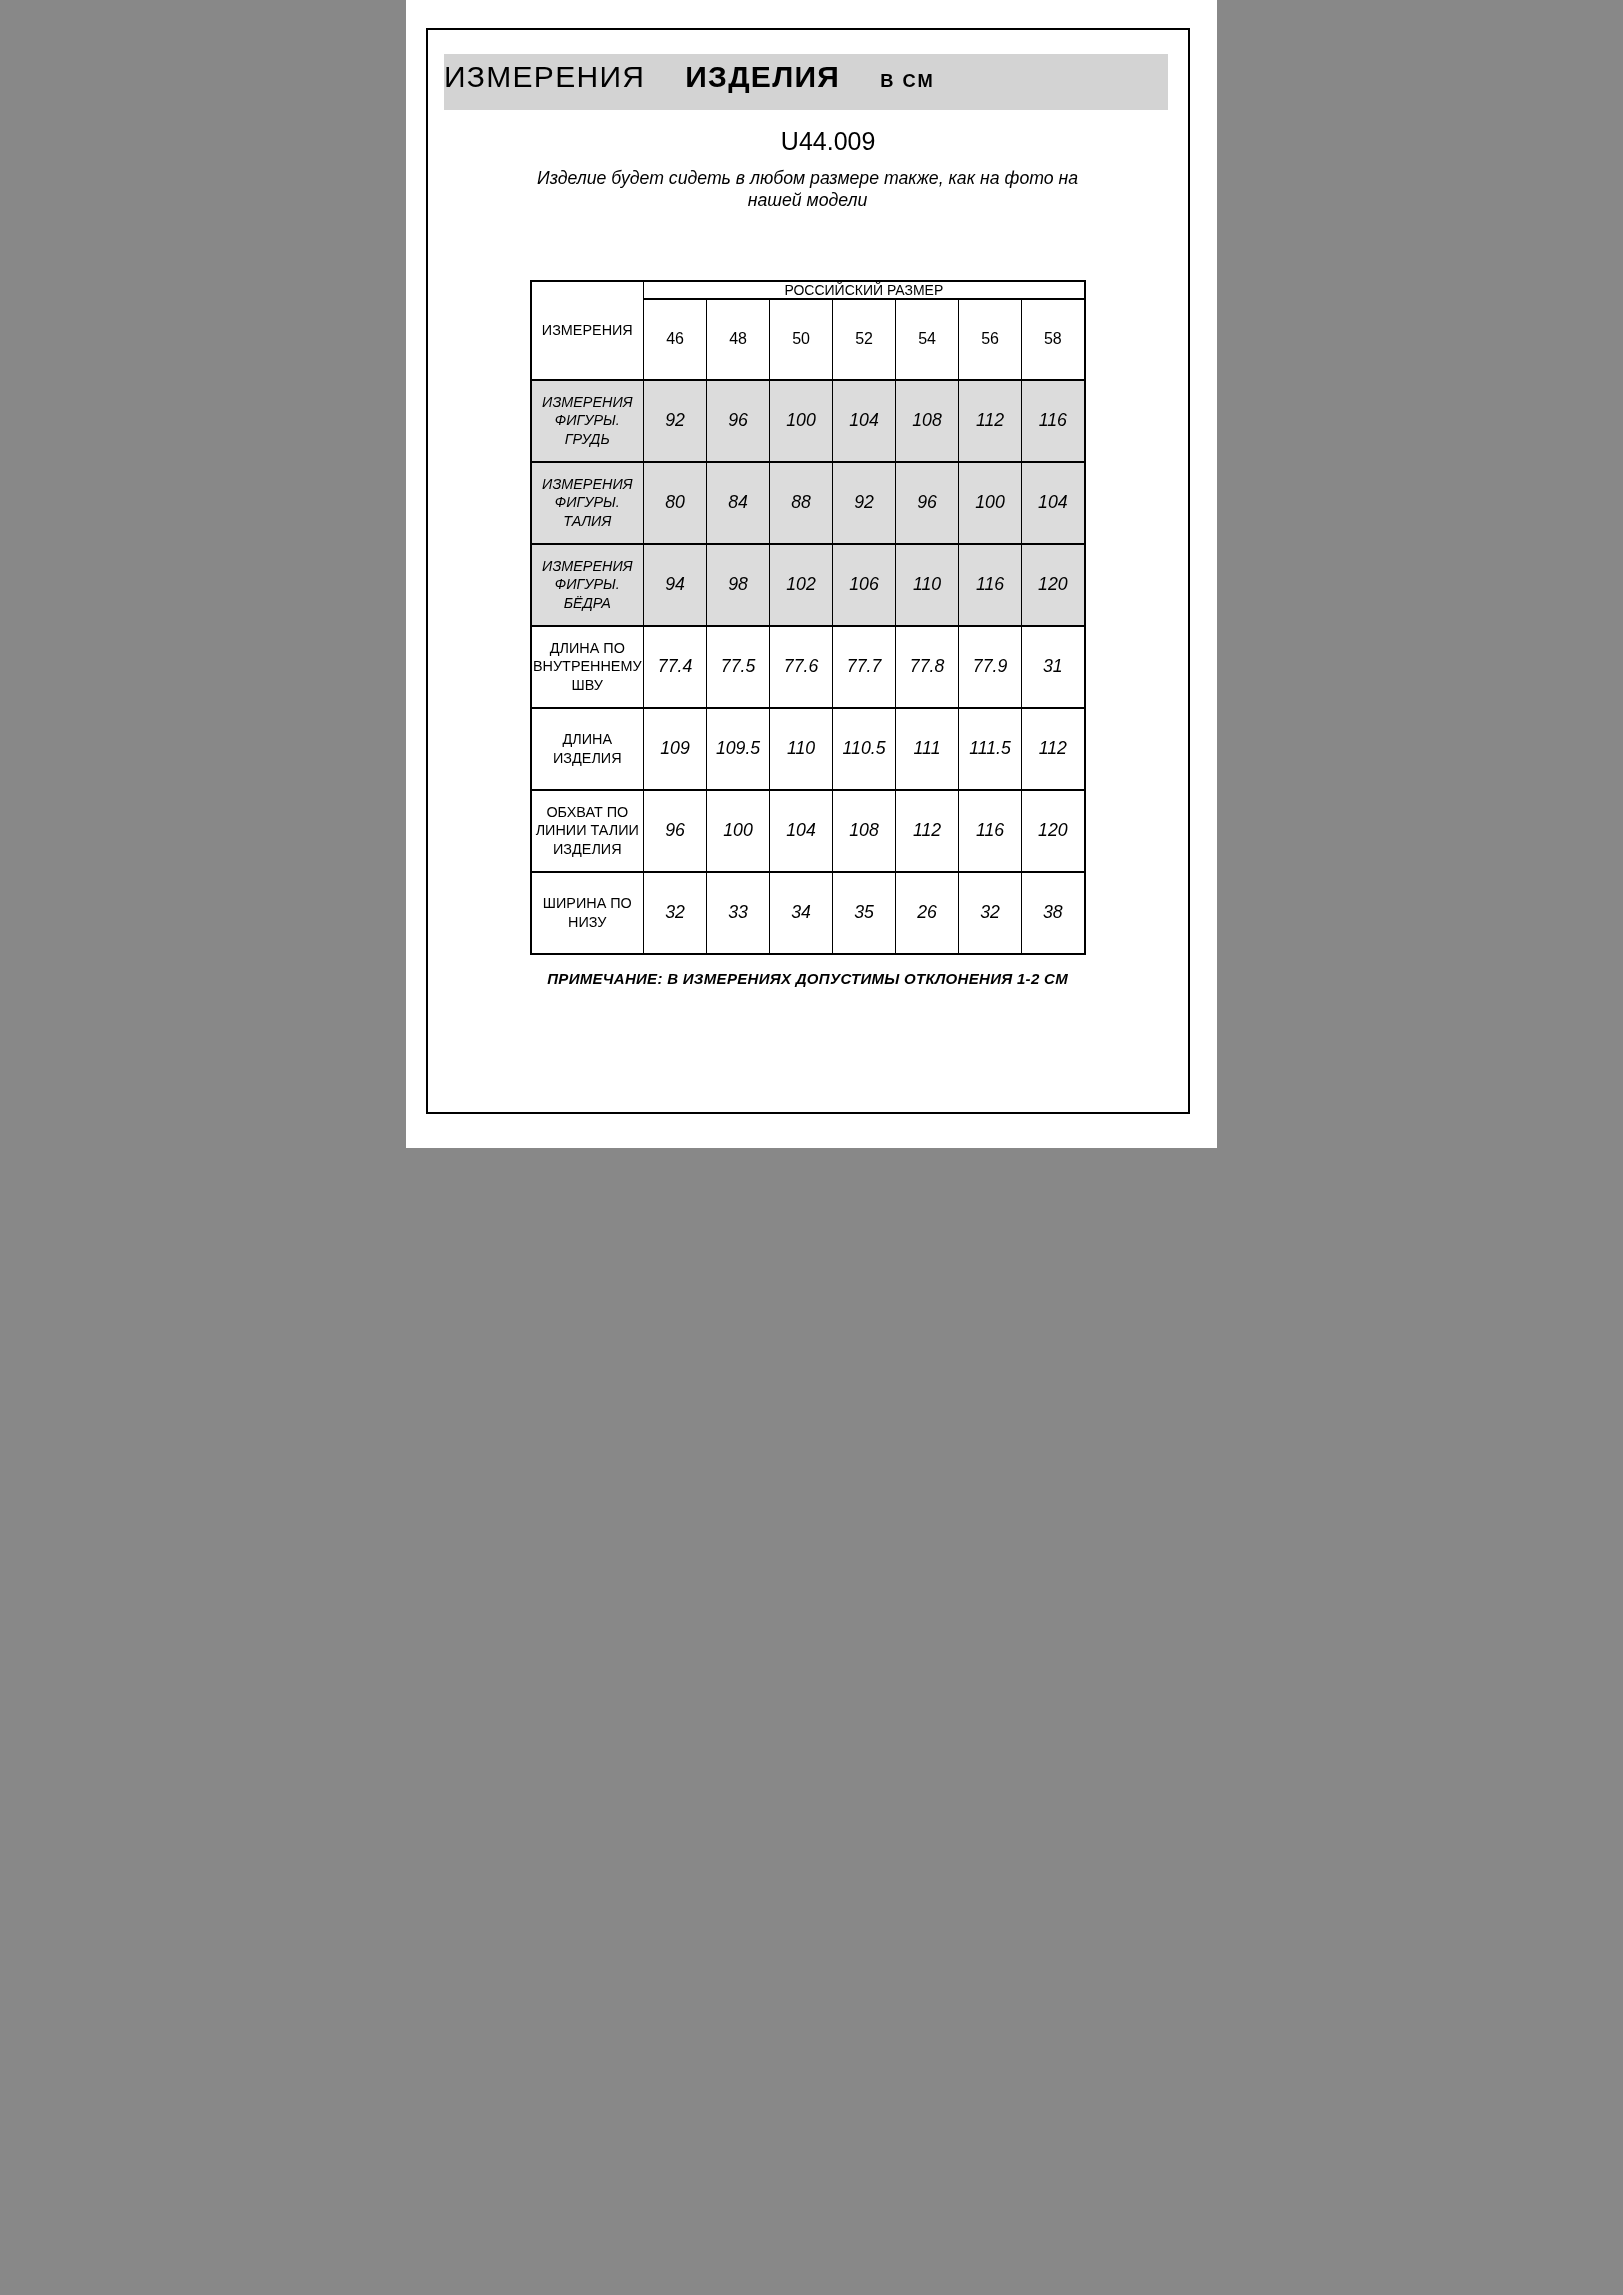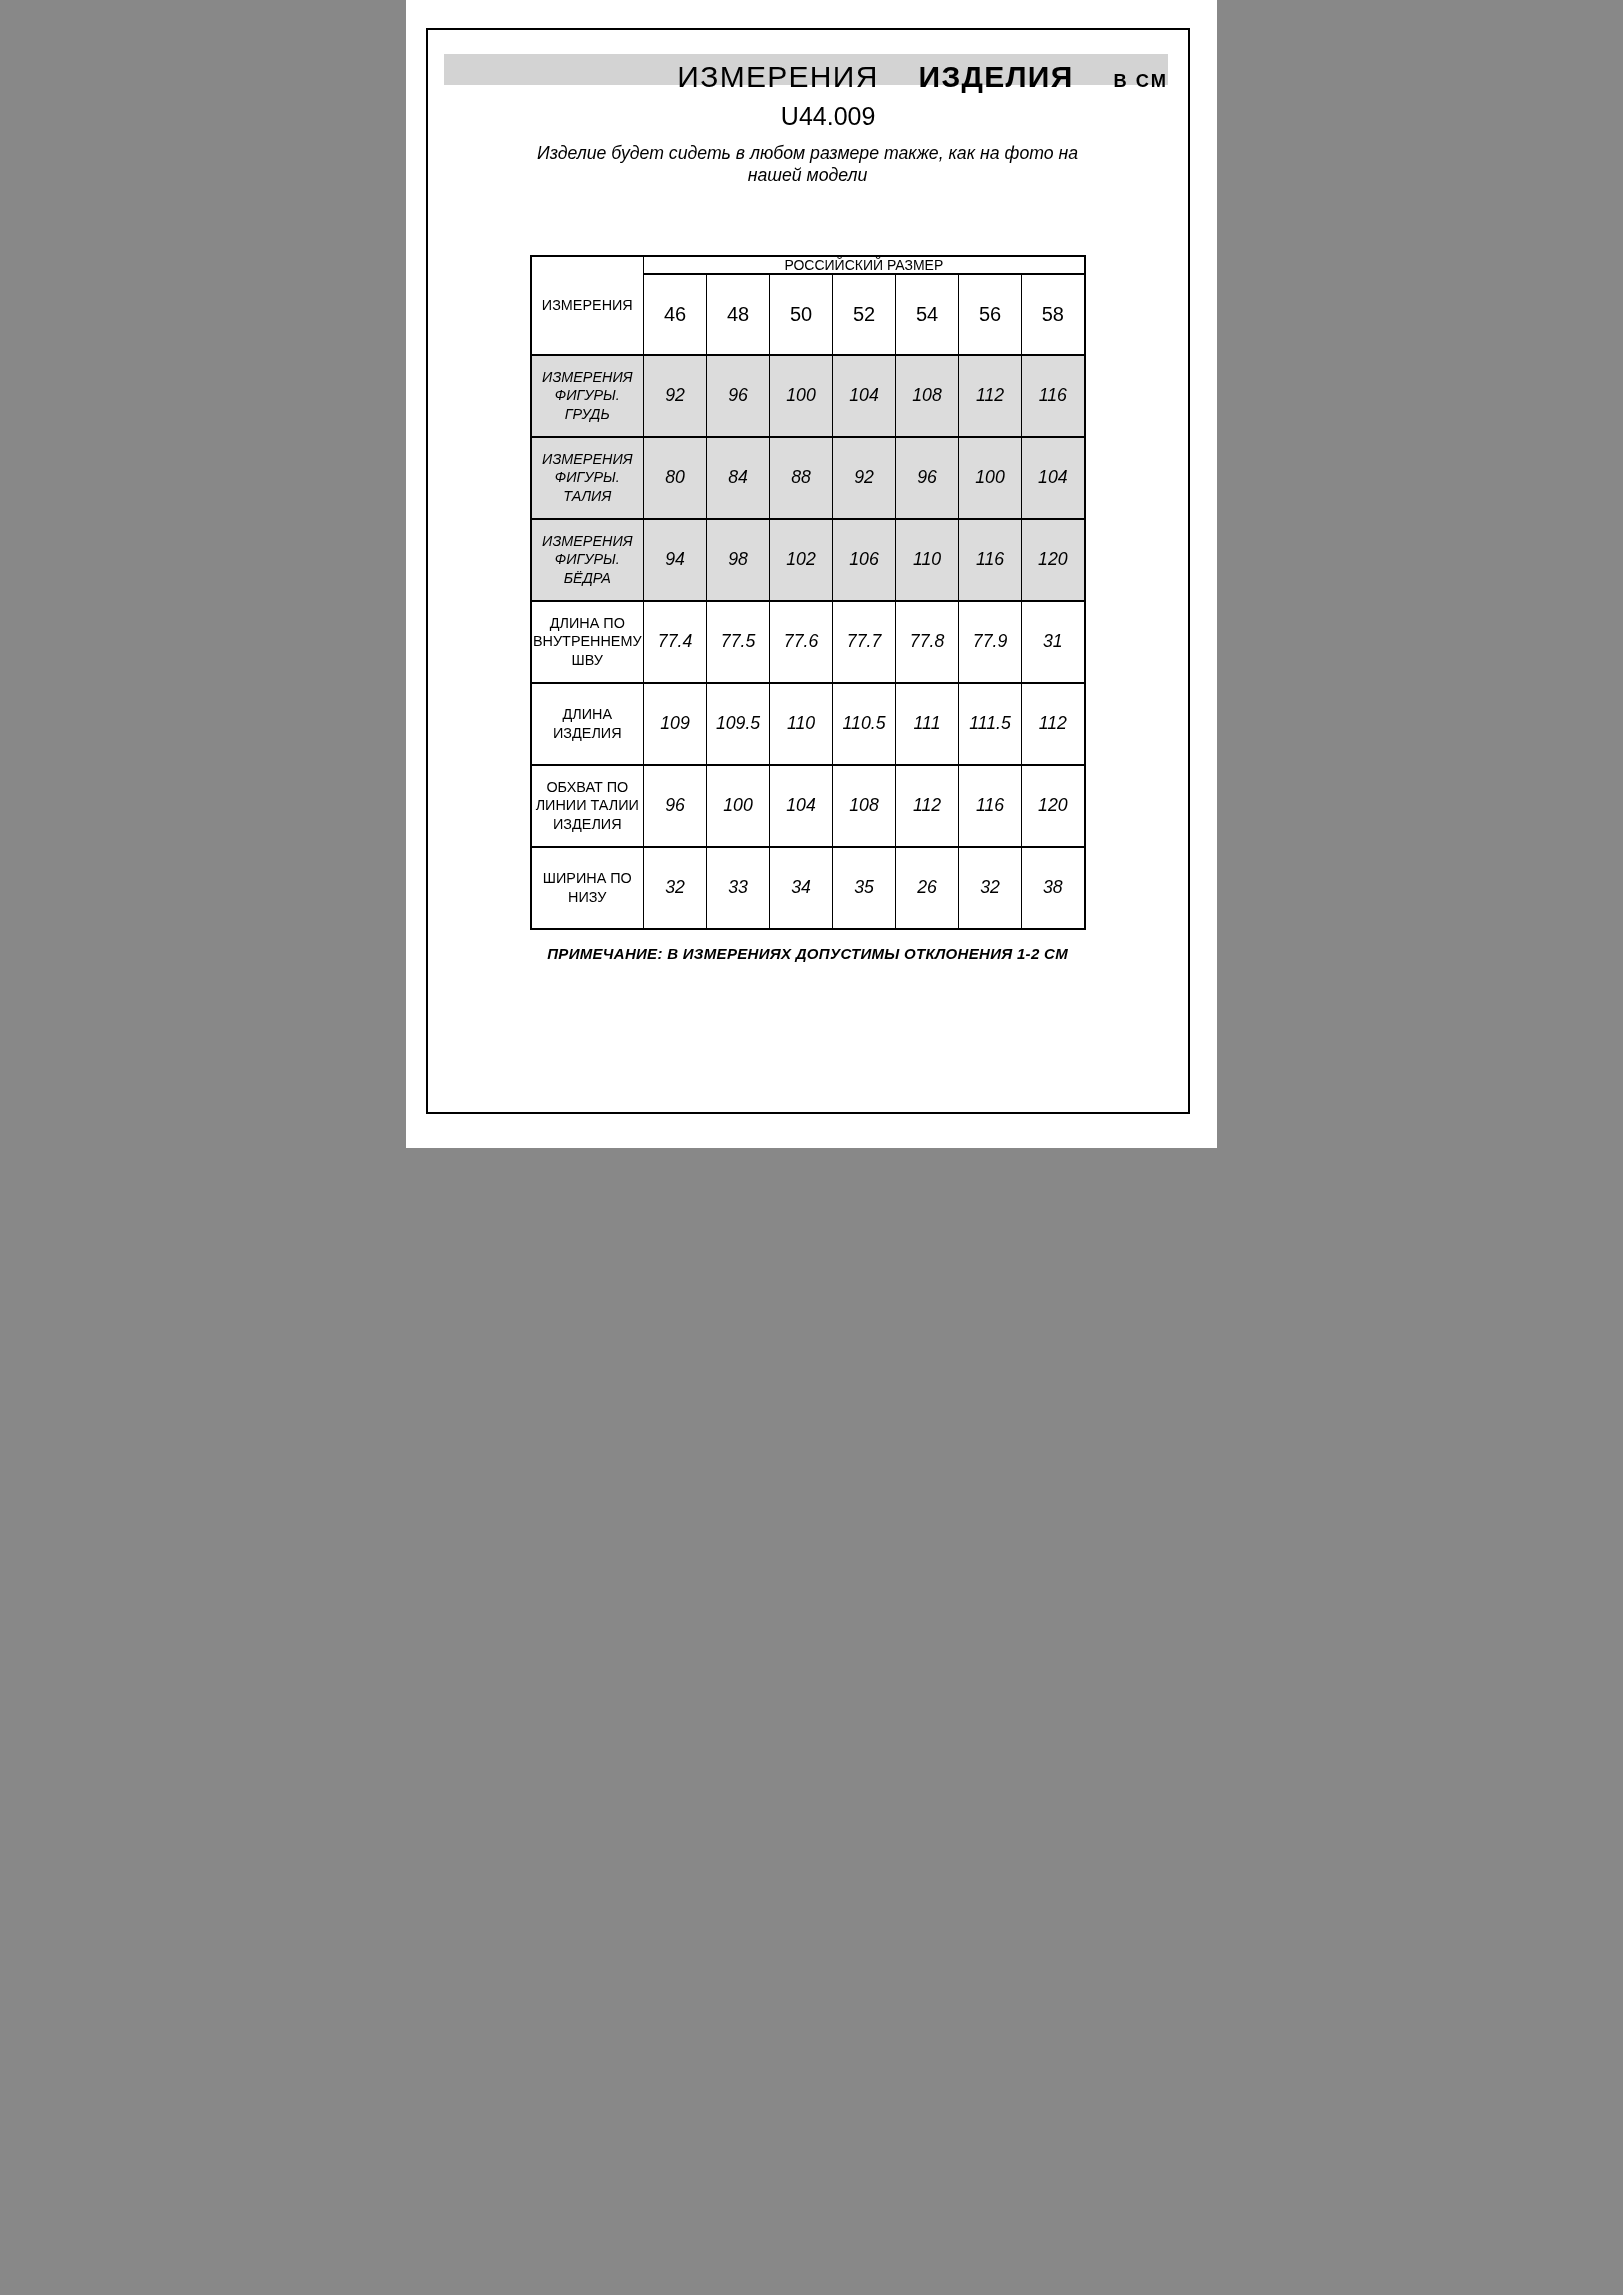--- a/index.html
+++ b/index.html
@@ -7,22 +7,22 @@
     position:relative; width:811px; height:1148px; margin:0 auto;
     background:#ffffff; color:#000;
     font-family:"Liberation Sans", sans-serif;
     overflow:hidden;
   }
   .frame {
     position:absolute; left:19.6px; top:27.5px; width:764px; height:1086px;
     border:2px solid #000; box-sizing:border-box;
   }
   .band {
-    margin:24px 19.6px 0 16.4px; height:31px; background:#d3d3d3;
-    text-align:right; line-height:46px; white-space:nowrap;
+    margin:24px 19.6px 0 16.4px; height:56px; background:#d3d3d3;
+    text-align:left; line-height:46px; white-space:nowrap;
   }
   .band .t1 { font-size:30px; font-weight:400; letter-spacing:1.3px; }
   .band .t2 { font-size:30px; font-weight:700; letter-spacing:1.3px; margin-left:37px; }
   .band .t3 { font-size:18.3px; font-weight:700; letter-spacing:2px; margin-left:37px; }
   .code { text-align:center; margin-top:19.6px; font-size:25px; line-height:1;padding-left:41px; }
   .desc {
     text-align:center; margin-top:14.4px; font-size:17.7px; line-height:1.22;
     white-space:pre-line;
     font-style:italic;
   }
@@ -32,21 +32,21 @@
   }
   .size-table th, .size-table td {
     border:1.3px solid #000; border-top-width:2px; border-bottom-width:2px;
     text-align:center; vertical-align:middle; padding:0; font-weight:400;
   }
   tr.hdr1 { height:17.7px; }
   tr.hdr2 { height:81px; }
   tr.data { height:82px; }
   .corner { font-size:14.4px; }
   .group  { font-size:14px; }
-  .size   { font-size:20px; font-weight:bold; }
+  .size   { font-size:16px; font-weight:bold; }
   .label  { font-size:14.4px; white-space:pre-line; line-height:1.3; }
   .val    { font-size:17.7px;font-style:italic; }
   tr.shaded td { background:#dcdcdc; font-style:italic; }
   .note {
     text-align:center; margin-top:15.7px; font-size:15px; font-weight:700;
     letter-spacing:0.3px;
     font-style:italic;
   }
 </style>
 </head>

